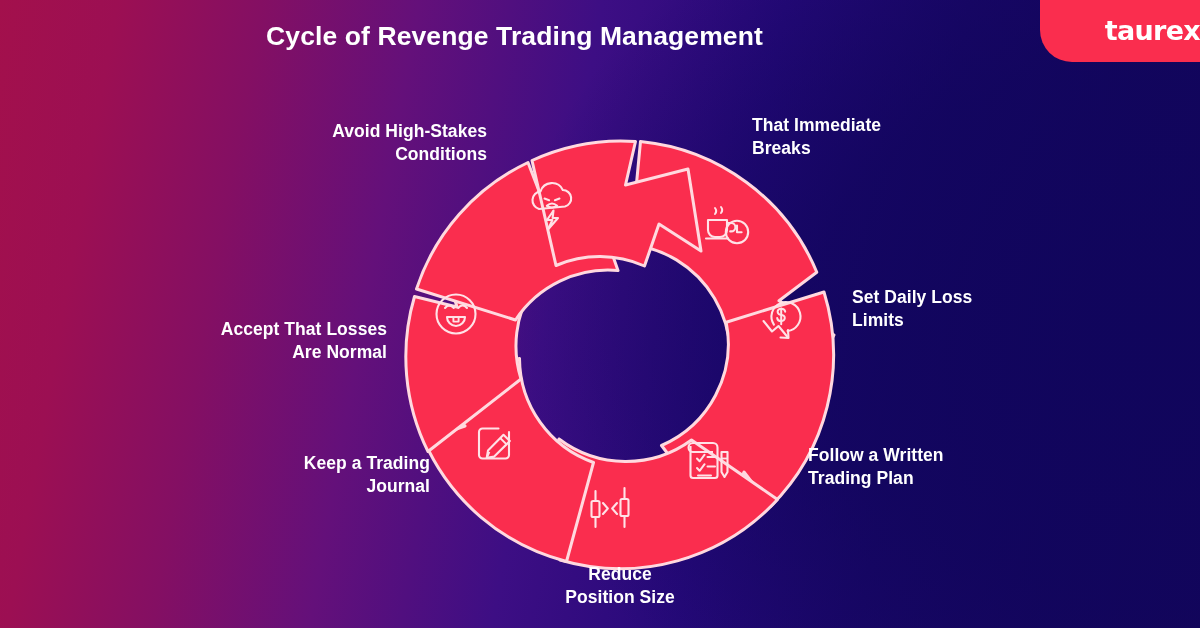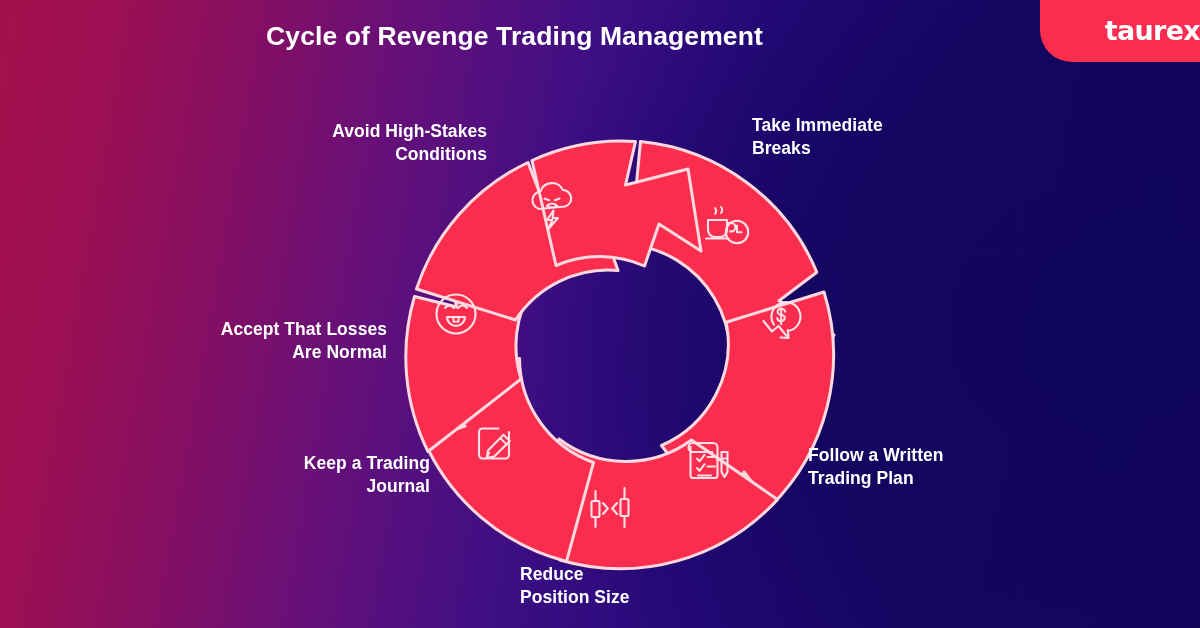--- a/index.html
+++ b/index.html
@@ -68,21 +68,21 @@
     color:#FFFFFF;
     font-size:17.5px;
     font-weight:bold;
     line-height:1.32;
     letter-spacing:0.05px;
     z-index:25;
     white-space:pre-line;
   }
   .lbl.r { text-align:right; }
   .lbl.l { text-align:left; }
-  .lbl.c { text-align:left; }
+  .lbl.c { text-align:center; }
 
   #lbl-avoid   { left:265px;  top:120px; width:222px; }
   #lbl-breaks  { left:752px;  top:114px; width:220px; }
   #lbl-limits  { left:852px;  top:286px; width:220px; }
   #lbl-plan    { left:808px;  top:444px; width:230px; }
   #lbl-reduce  { left:520px;  top:563px; width:200px; }
   #lbl-journal { left:238px;  top:452px; width:192px; }
   #lbl-accept  { left:175px;  top:286px; width:212px;margin-top:32px; }
 </style>
 </head>
@@ -224,22 +224,24 @@
               <use href="#ic-cloud"></use>
             </g>
         </g>
 
       </g>
     </svg>
   </div>
 
   <div class="lbl r" id="lbl-avoid">Avoid High-Stakes
 Conditions</div>
-  <div class="lbl l" id="lbl-breaks">Take Immediate
+  <div class="lbl l" id="lbl-breaks">That Immediate
 Breaks</div>
+  <div class="lbl l" id="lbl-limits">Set Daily Loss
+Limits</div>
   <div class="lbl l" id="lbl-plan">Follow a Written
 Trading Plan</div>
   <div class="lbl c" id="lbl-reduce">Reduce
 Position Size</div>
   <div class="lbl r" id="lbl-journal">Keep a Trading
 Journal</div>
   <div class="lbl r" id="lbl-accept">Accept That Losses
 Are Normal</div>
 
 </div>

